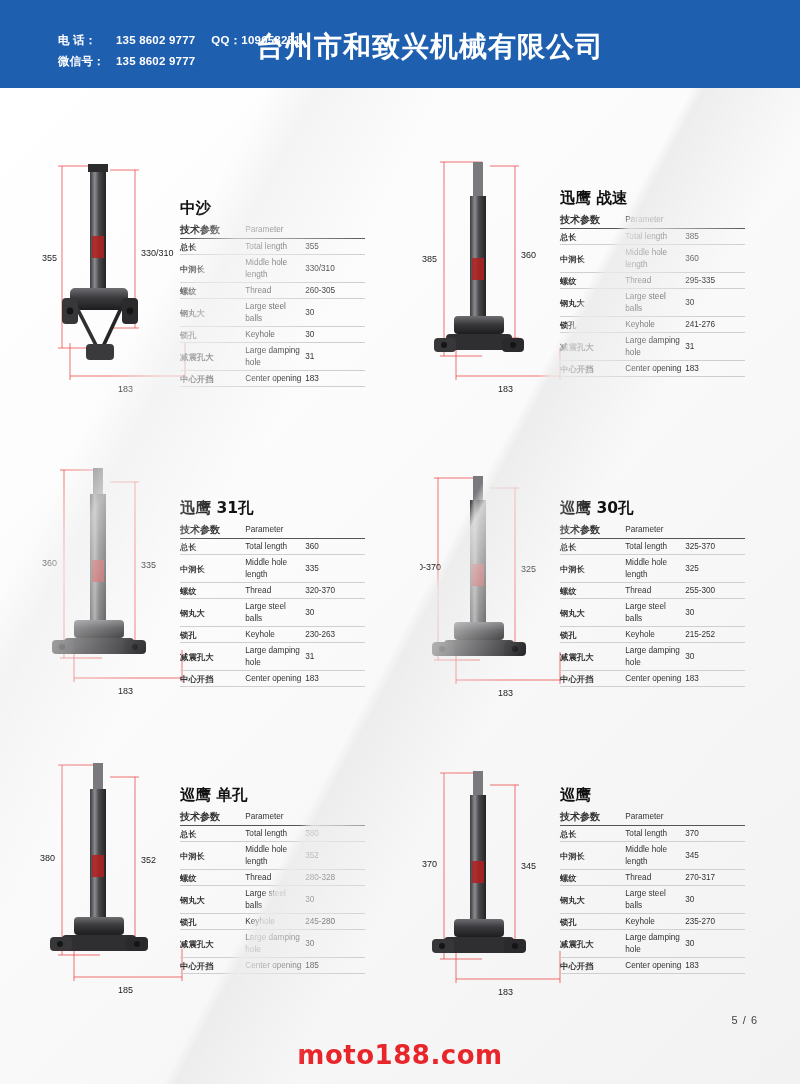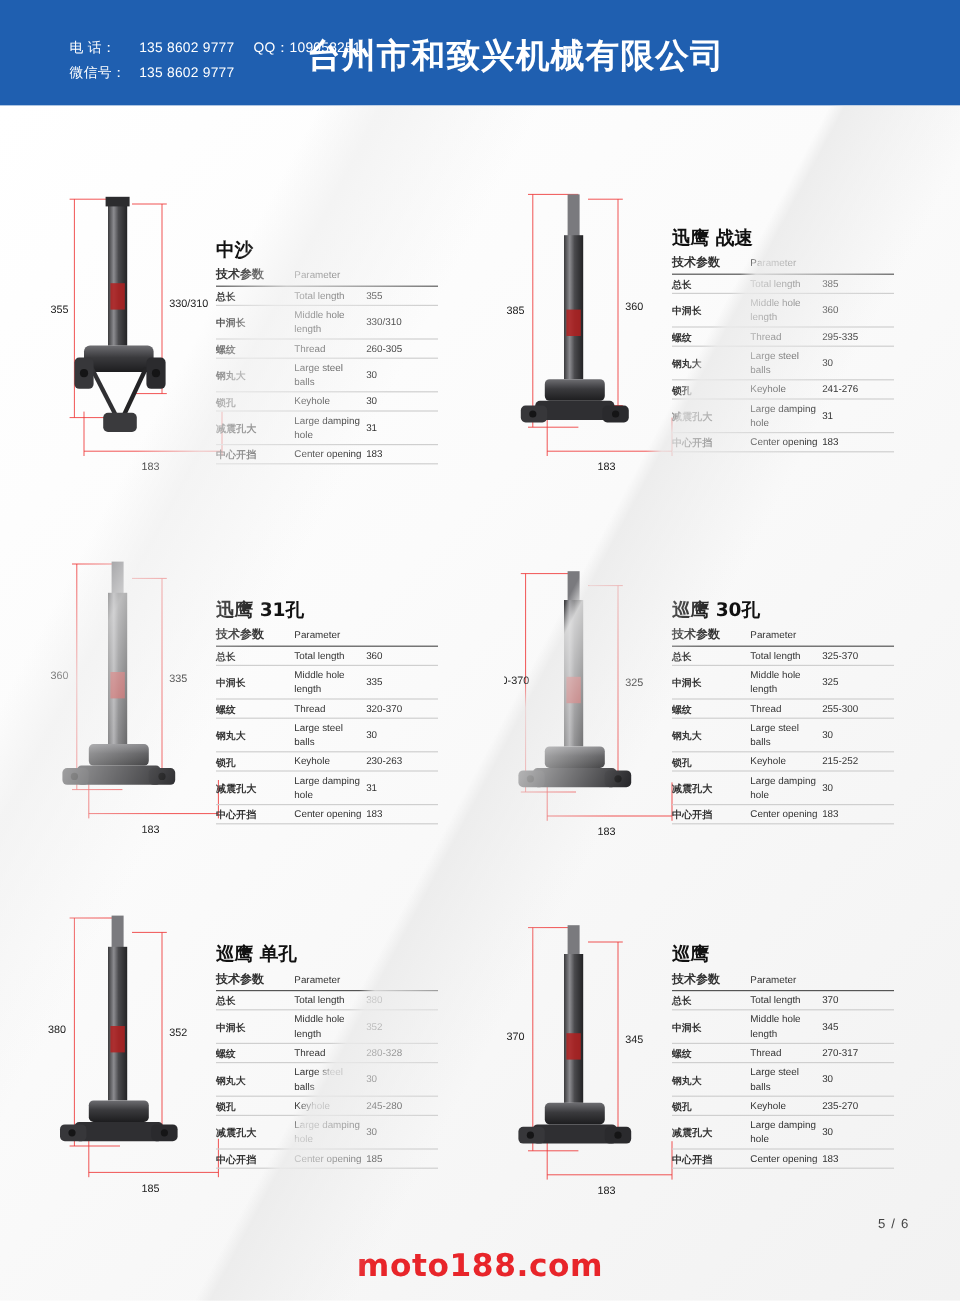--- a/index.html
+++ b/index.html
@@ -16,21 +16,21 @@
     position:absolute;left:0;top:0;width:800px;height:88px;
     background:#1f5fb0;
     color:#ffffff;
   }
   .header-contact{
     position:absolute;left:58px;top:30px;
     font-size:11.5px;line-height:21px;
     letter-spacing:.2px;
     white-space:nowrap;
   }
-  .contact-line{display:flex;align-items:center;}
+  .contact-line{display:flex;align-items:center;font-weight:bold;}
   .contact-label{min-width:58px;display:inline-block;}
   .contact-val{display:inline-block;}
   .contact-qq{display:inline-block;margin-left:16px;}
   .header-title{
     position:absolute;left:0;top:28px;width:800px;
     text-align:center;
     font-size:28px;font-weight:bold;
     letter-spacing:1px;
     font-family:Liberation Sans, sans-serif;
   }

